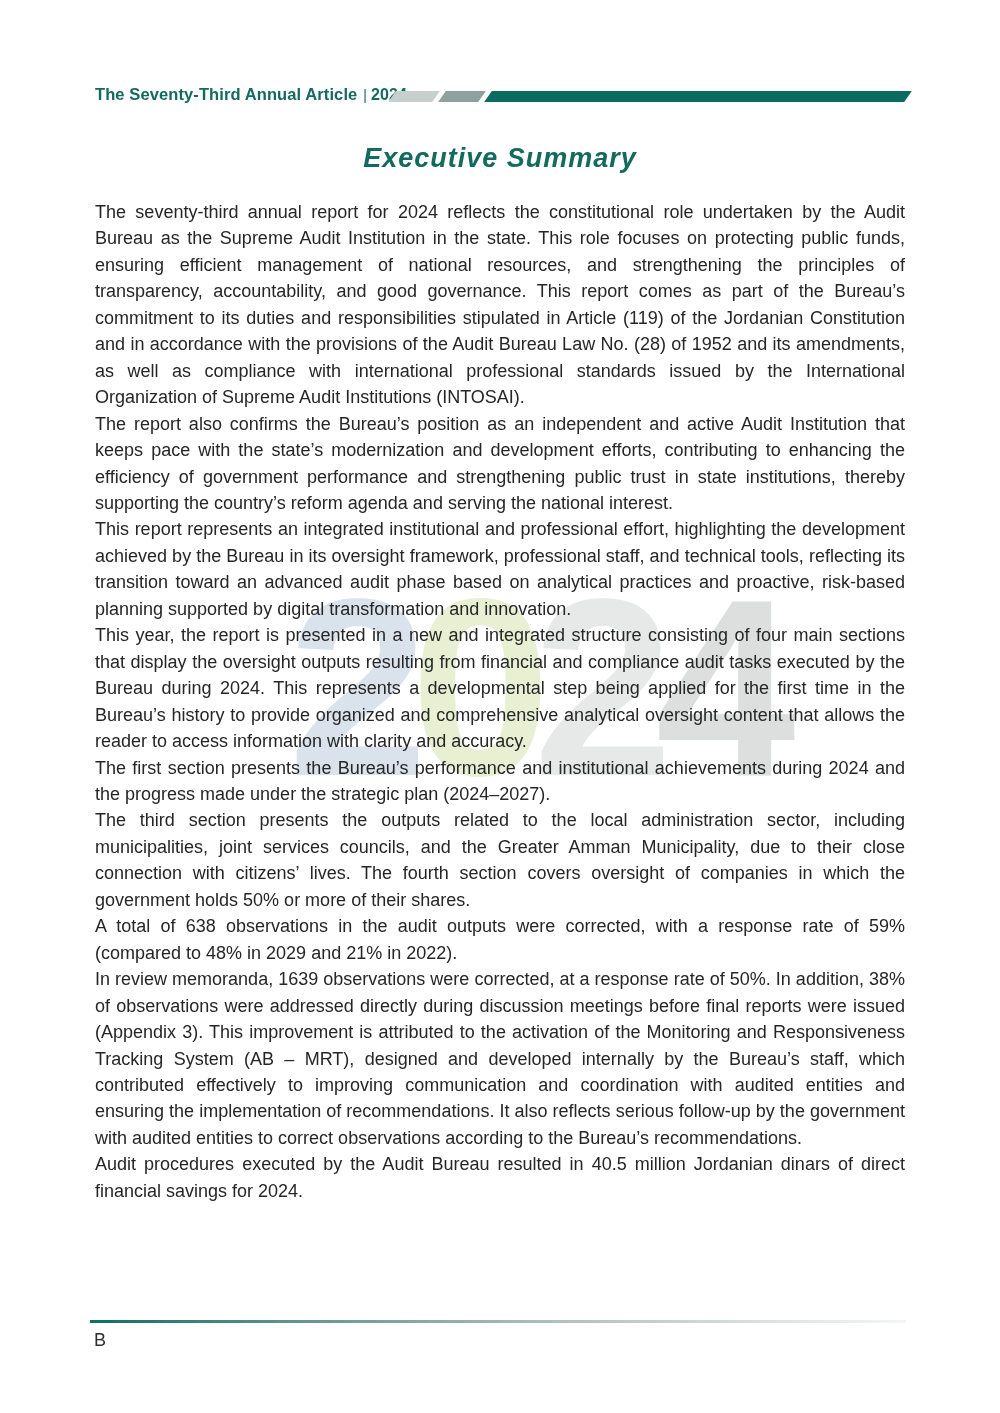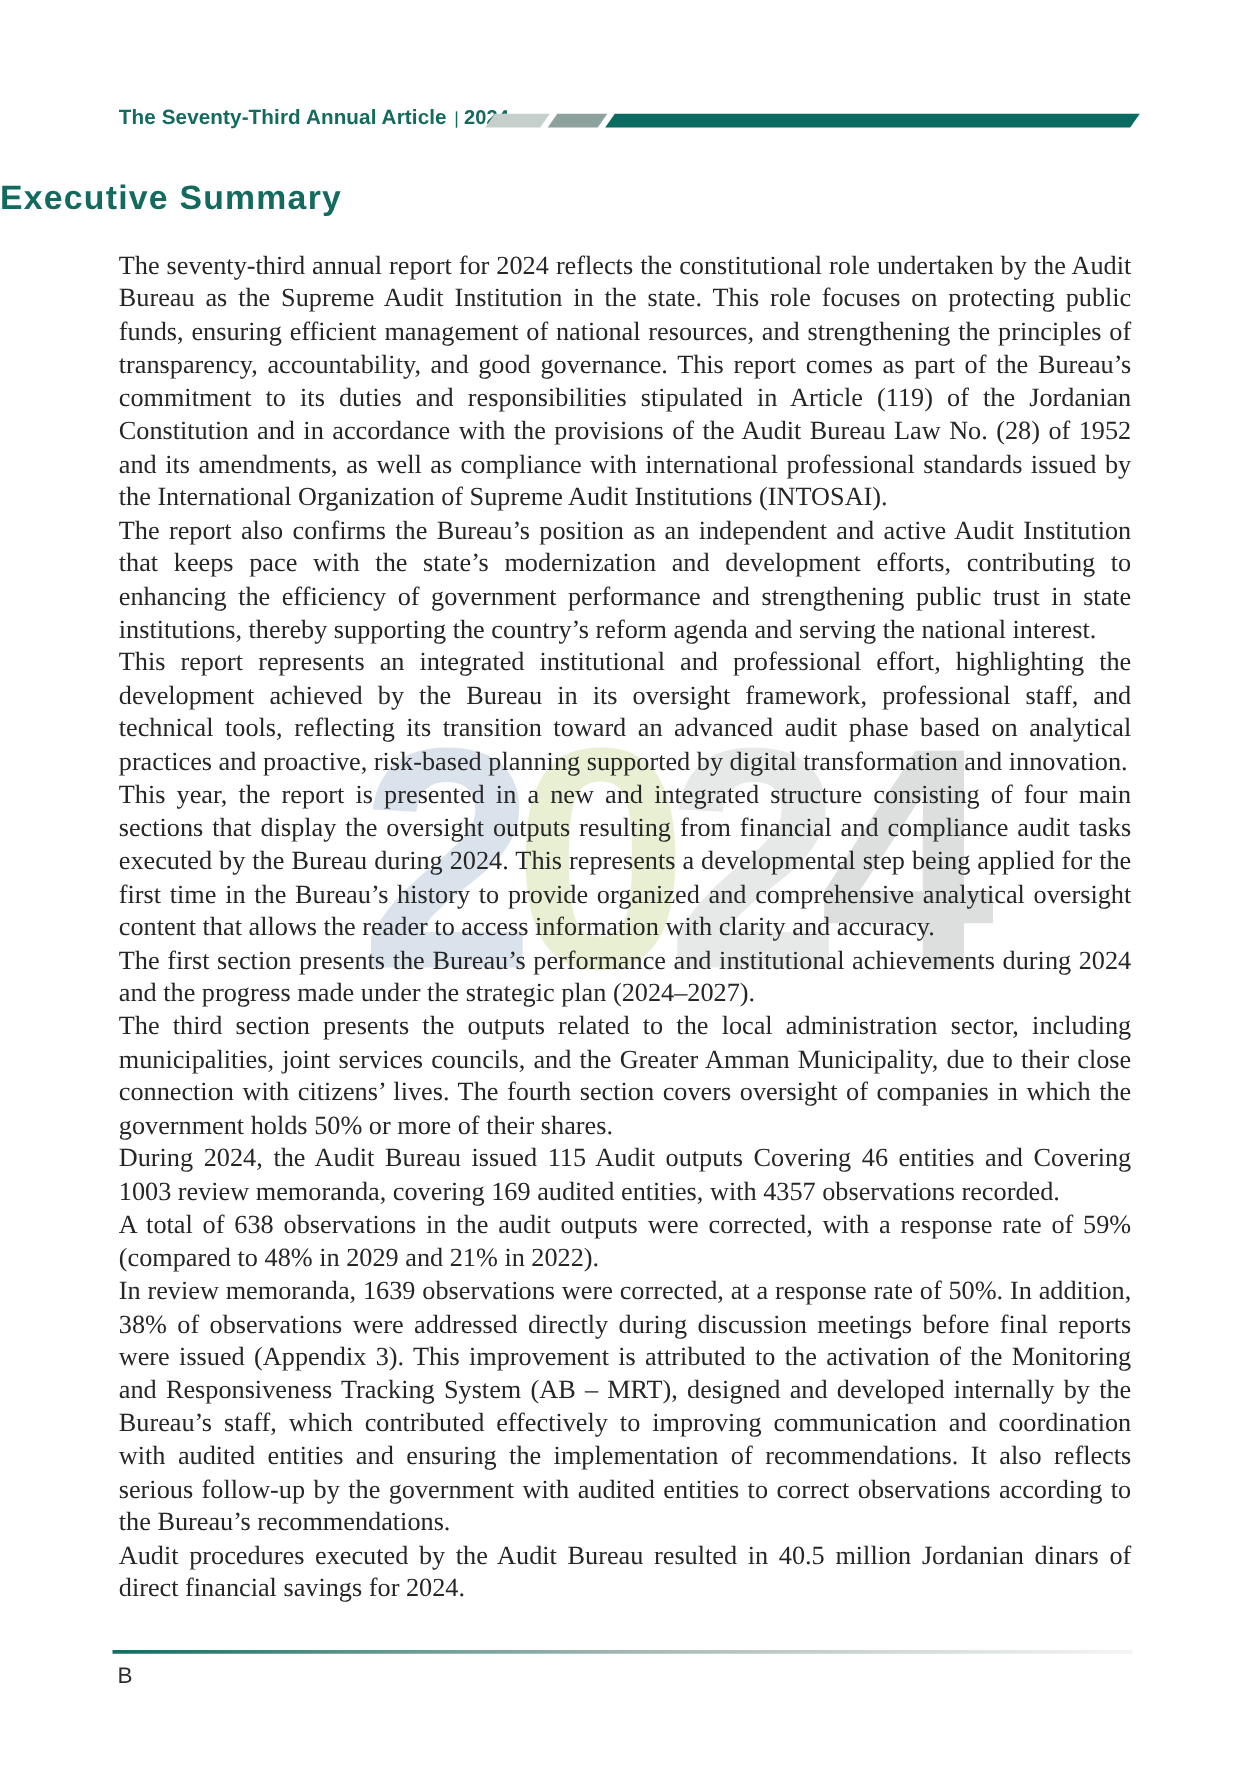--- a/index.html
+++ b/index.html
@@ -31,29 +31,28 @@
   .bar.b3{width:420px;background:#0c6b60;}
   
   .watermark{
     position:absolute;left:288px;top:562px;z-index:0;
     font-size:252px;font-weight:bold;line-height:1;
     letter-spacing:-0.07em;user-select:none;white-space:nowrap;
   }
   
   .page-title{
     position:absolute;left:0;top:143px;width:1000px;margin:0;z-index:1;
-    color:#136a5e;
-    font-size:27px;font-weight:bold;letter-spacing:1px;
+    text-align:center;color:#136a5e;
+    font-size:27px;font-weight:bold;letter-spacing:1px;font-style:italic;
   }
   
   .content{
     position:absolute;left:95px;top:199px;width:810px;z-index:1;
-    color:#262626;font-size:21px;line-height:26.45px;
+    color:#262626;font-size:18px;line-height:26.45px;
     text-align:justify;
-    font-family:Liberation Serif, serif;
   }
   .content p{margin:0;}
   
   .footer-rule{
     position:absolute;left:90px;top:1320px;width:816px;height:3px;z-index:1;
     background:linear-gradient(to right,#0f6e62,#5f968c 25%,#aebcb9 55%,#dfe3e2 85%,#f4f5f5 100%);
   }
   .page-label{
     position:absolute;left:94px;top:1330px;z-index:1;
     color:#2e2e2e;font-size:18px;
@@ -77,21 +76,20 @@
 
   <h1 class="page-title">Executive Summary</h1>
 
   <div class="content" id="paragraphs">
       <p>The seventy-third annual report for 2024 reflects the constitutional role undertaken by the Audit Bureau as the Supreme Audit Institution in the state. This role focuses on protecting public funds, ensuring efficient management of national resources, and strengthening the principles of transparency, accountability, and good governance. This report comes as part of the Bureau’s commitment to its duties and responsibilities stipulated in Article (119) of the Jordanian Constitution and in accordance with the provisions of the Audit Bureau Law No. (28) of 1952 and its amendments, as well as compliance with international professional standards issued by the International Organization of Supreme Audit Institutions (INTOSAI).</p>
       <p>The report also confirms the Bureau’s position as an independent and active Audit Institution that keeps pace with the state’s modernization and development efforts, contributing to enhancing the efficiency of government performance and strengthening public trust in state institutions, thereby supporting the country’s reform agenda and serving the national interest.</p>
       <p>This report represents an integrated institutional and professional effort, highlighting the development achieved by the Bureau in its oversight framework, professional staff, and technical tools, reflecting its transition toward an advanced audit phase based on analytical practices and proactive, risk-based planning supported by digital transformation and innovation.</p>
       <p>This year, the report is presented in a new and integrated structure consisting of four main sections that display the oversight outputs resulting from financial and compliance audit tasks executed by the Bureau during 2024. This represents a developmental step being applied for the first time in the Bureau’s history to provide organized and comprehensive analytical oversight content that allows the reader to access information with clarity and accuracy.</p>
       <p>The first section presents the Bureau’s performance and institutional achievements during 2024 and the progress made under the strategic plan (2024–2027).</p>
       <p>The third section presents the outputs related to the local administration sector, including municipalities, joint services councils, and the Greater Amman Municipality, due to their close connection with citizens’ lives. The fourth section covers oversight of companies in which the government holds 50% or more of their shares.</p>
-      <p>During 2024, the Audit Bureau issued 115 Audit outputs Covering 46 entities and Covering 1003 review memoranda, covering 169 audited entities, with 4357 observations recorded.</p>
       <p>A total of 638 observations in the audit outputs were corrected, with a response rate of 59% (compared to 48% in 2029 and 21% in 2022).</p>
       <p>In review memoranda, 1639 observations were corrected, at a response rate of 50%. In addition, 38% of observations were addressed directly during discussion meetings before final reports were issued (Appendix 3). This improvement is attributed to the activation of the Monitoring and Responsiveness Tracking System (AB – MRT), designed and developed internally by the Bureau’s staff, which contributed effectively to improving communication and coordination with audited entities and ensuring the implementation of recommendations. It also reflects serious follow-up by the government with audited entities to correct observations according to the Bureau’s recommendations.</p>
       <p>Audit procedures executed by the Audit Bureau resulted in 40.5 million Jordanian dinars of direct financial savings for 2024.</p>
     </div>
 
   <div class="footer-rule"></div>
   <div class="page-label">B</div>
 
 </div>
 

